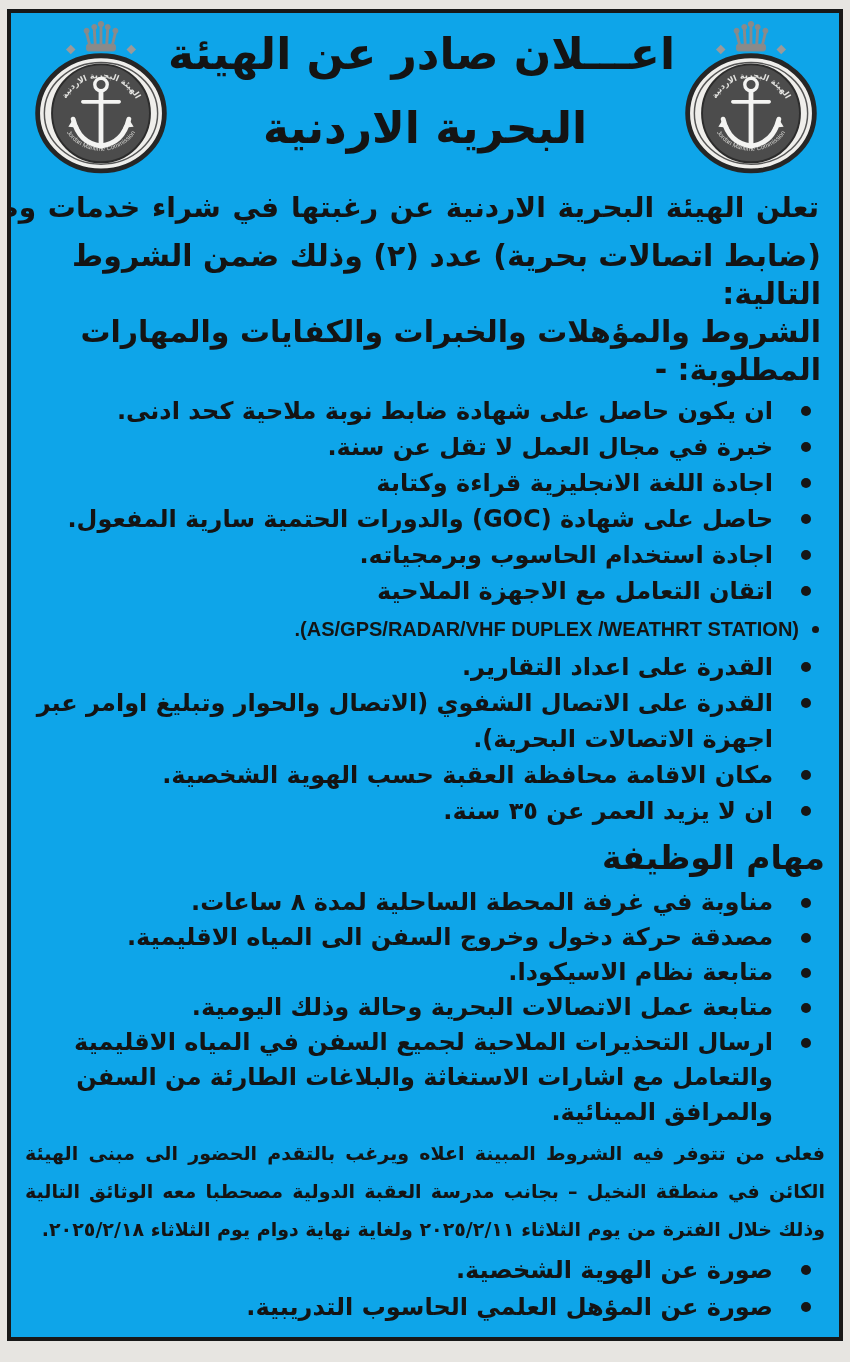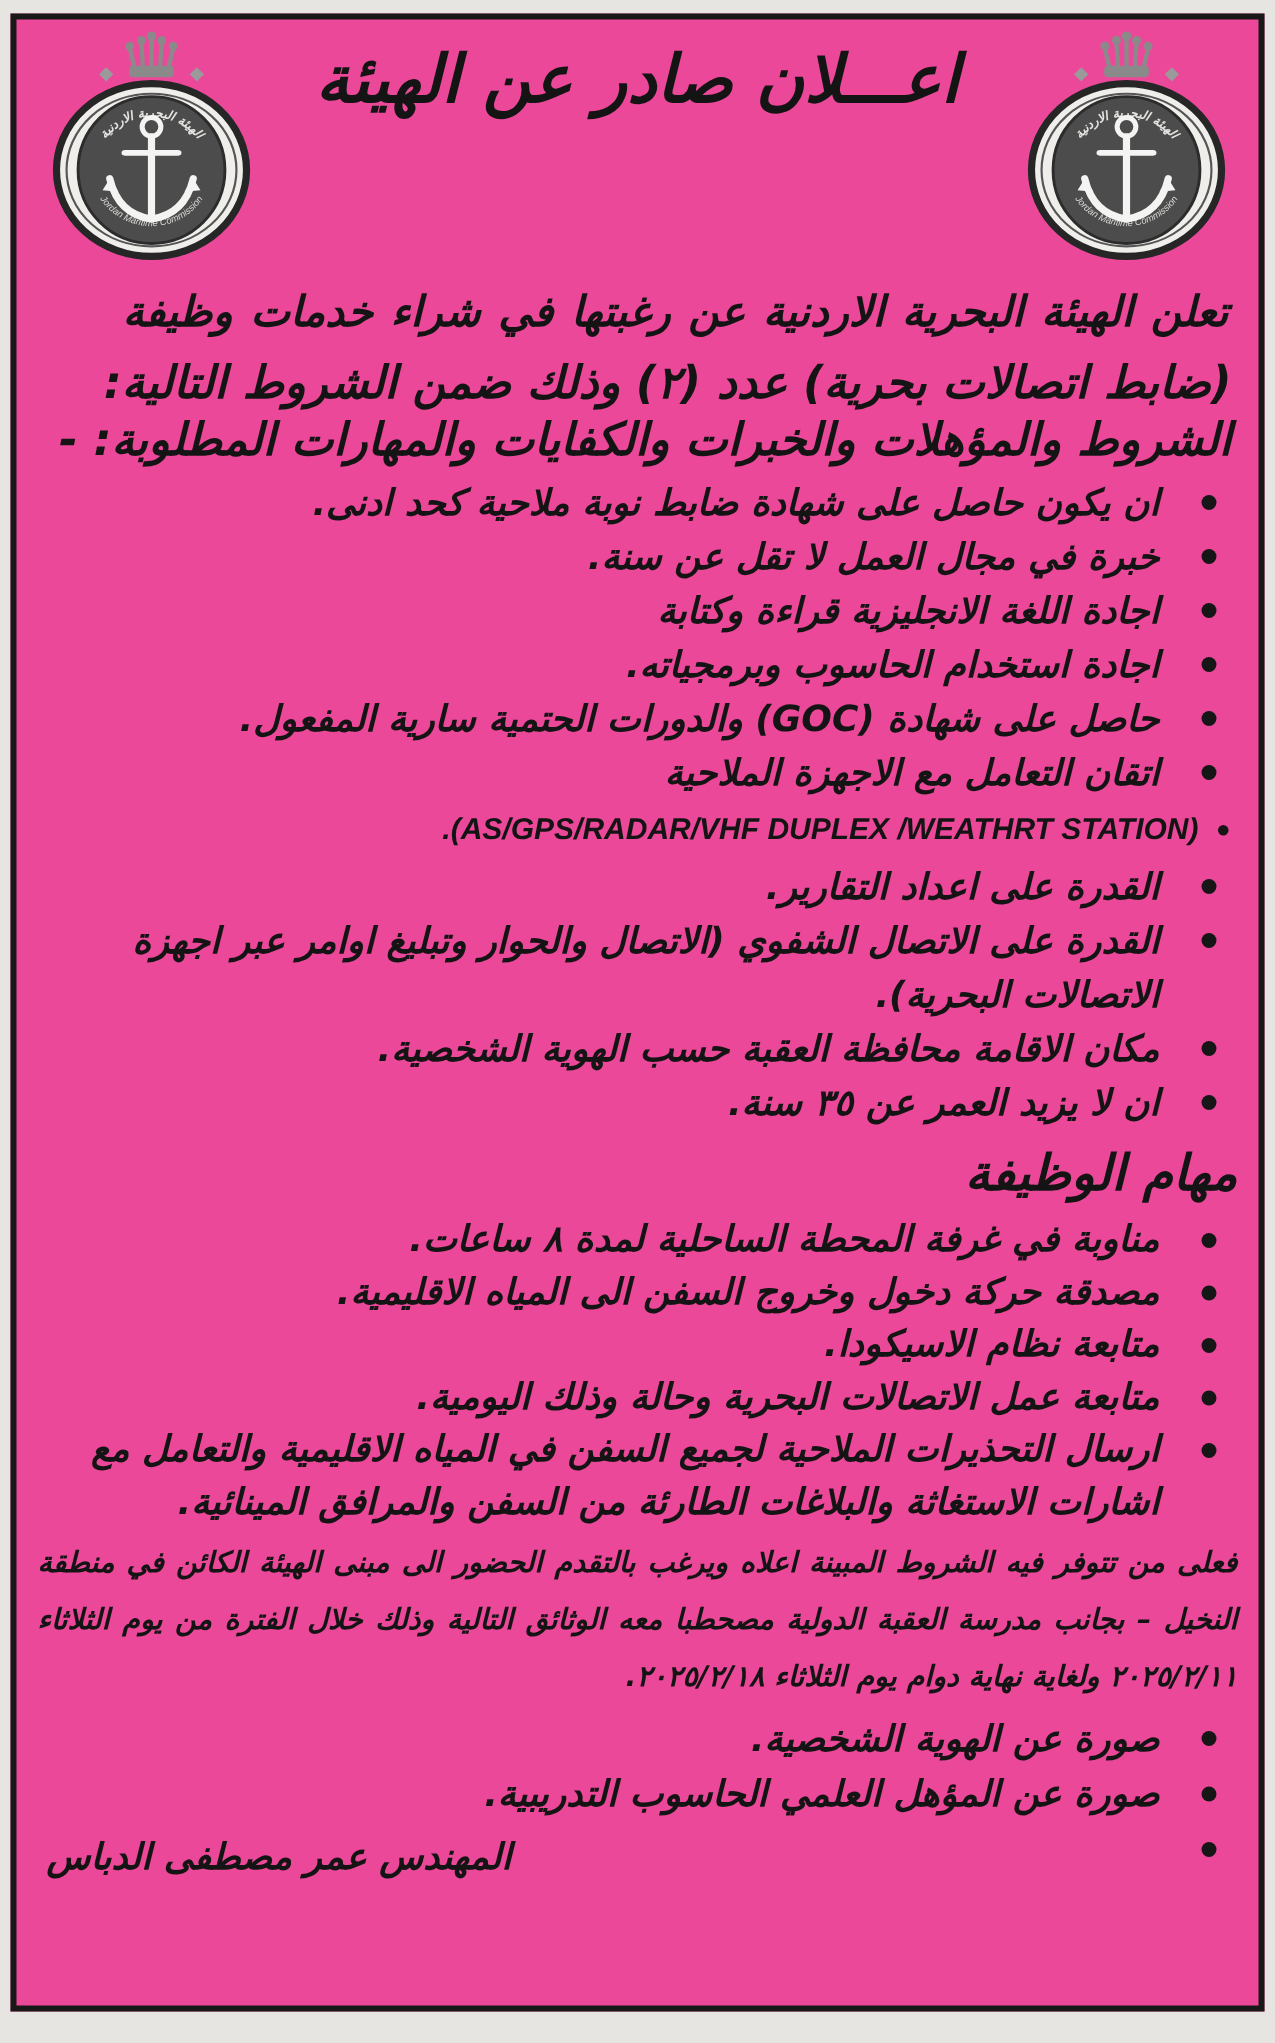--- a/index.html
+++ b/index.html
@@ -7,25 +7,24 @@
     width:850px;height:1362px;position:relative;
     background:#e7e5e1;
     font-family:"DejaVu Sans",sans-serif;
     color:#141414;
     overflow:hidden;
   }
   .frame{
     position:absolute;top:9px;left:7px;width:836px;height:1332px;
     box-sizing:border-box;
     border:4px solid #181818;
-    background:#ec4899;
+    background:#0ea5e9;
     padding:4px 14px 19px 14px;
     direction:rtl;
     overflow:hidden;
-    font-style:italic;
   }
   
   .hdr{position:relative;height:160px;}
   .seal{position:absolute;top:4px;width:144px;height:154px;}
   .seal.l{left:4px;}
   .seal.r{right:2px;}
   .title{
     margin:0 150px;text-align:center;
     font-weight:700;font-size:44px;line-height:74px;
     letter-spacing:-1px;
@@ -136,20 +135,21 @@
 </svg>
 
 <div class="frame">
 
   <div class="hdr">
     <svg class="seal l" viewBox="0 0 150 160" aria-hidden="true">
         <use href="#seal-art"></use>
       </svg>
     <h1 class="title">
       <span class="tl">اعـــلان صادر عن الهيئة</span>
+      <span class="tl">البحرية الاردنية</span>
     </h1>
     <svg class="seal r" viewBox="0 0 150 160" aria-hidden="true">
         <use href="#seal-art"></use>
       </svg>
   </div>
 
   <p class="intro">تعلن الهيئة البحرية الاردنية عن رغبتها في شراء خدمات وظيفة</p>
 
   <p class="opening">
     <span class="ln">(ضابط اتصالات بحرية) عدد (٢) وذلك ضمن الشروط التالية:</span>
@@ -168,26 +168,26 @@
         <span>خبرة في مجال العمل لا تقل عن سنة.</span>
       </li>
 
       <li class="item">
         <span class="bullet"></span>
         <span>اجادة اللغة الانجليزية قراءة وكتابة</span>
       </li>
 
       <li class="item">
         <span class="bullet"></span>
+        <span>حاصل على شهادة (GOC) والدورات الحتمية سارية المفعول.</span>
+      </li>
+
+      <li class="item">
+        <span class="bullet"></span>
         <span>اجادة استخدام الحاسوب وبرمجياته.</span>
-      </li>
-
-      <li class="item">
-        <span class="bullet"></span>
-        <span>حاصل على شهادة (GOC) والدورات الحتمية سارية المفعول.</span>
       </li>
 
       <li class="item">
         <span class="bullet"></span>
         <span>اتقان التعامل مع  الاجهزة الملاحية</span>
       </li>
 
       <li class="item latin">
         <span class="bullet"></span>
         <span>(AS/GPS/RADAR/VHF DUPLEX /WEATHRT STATION).</span>

